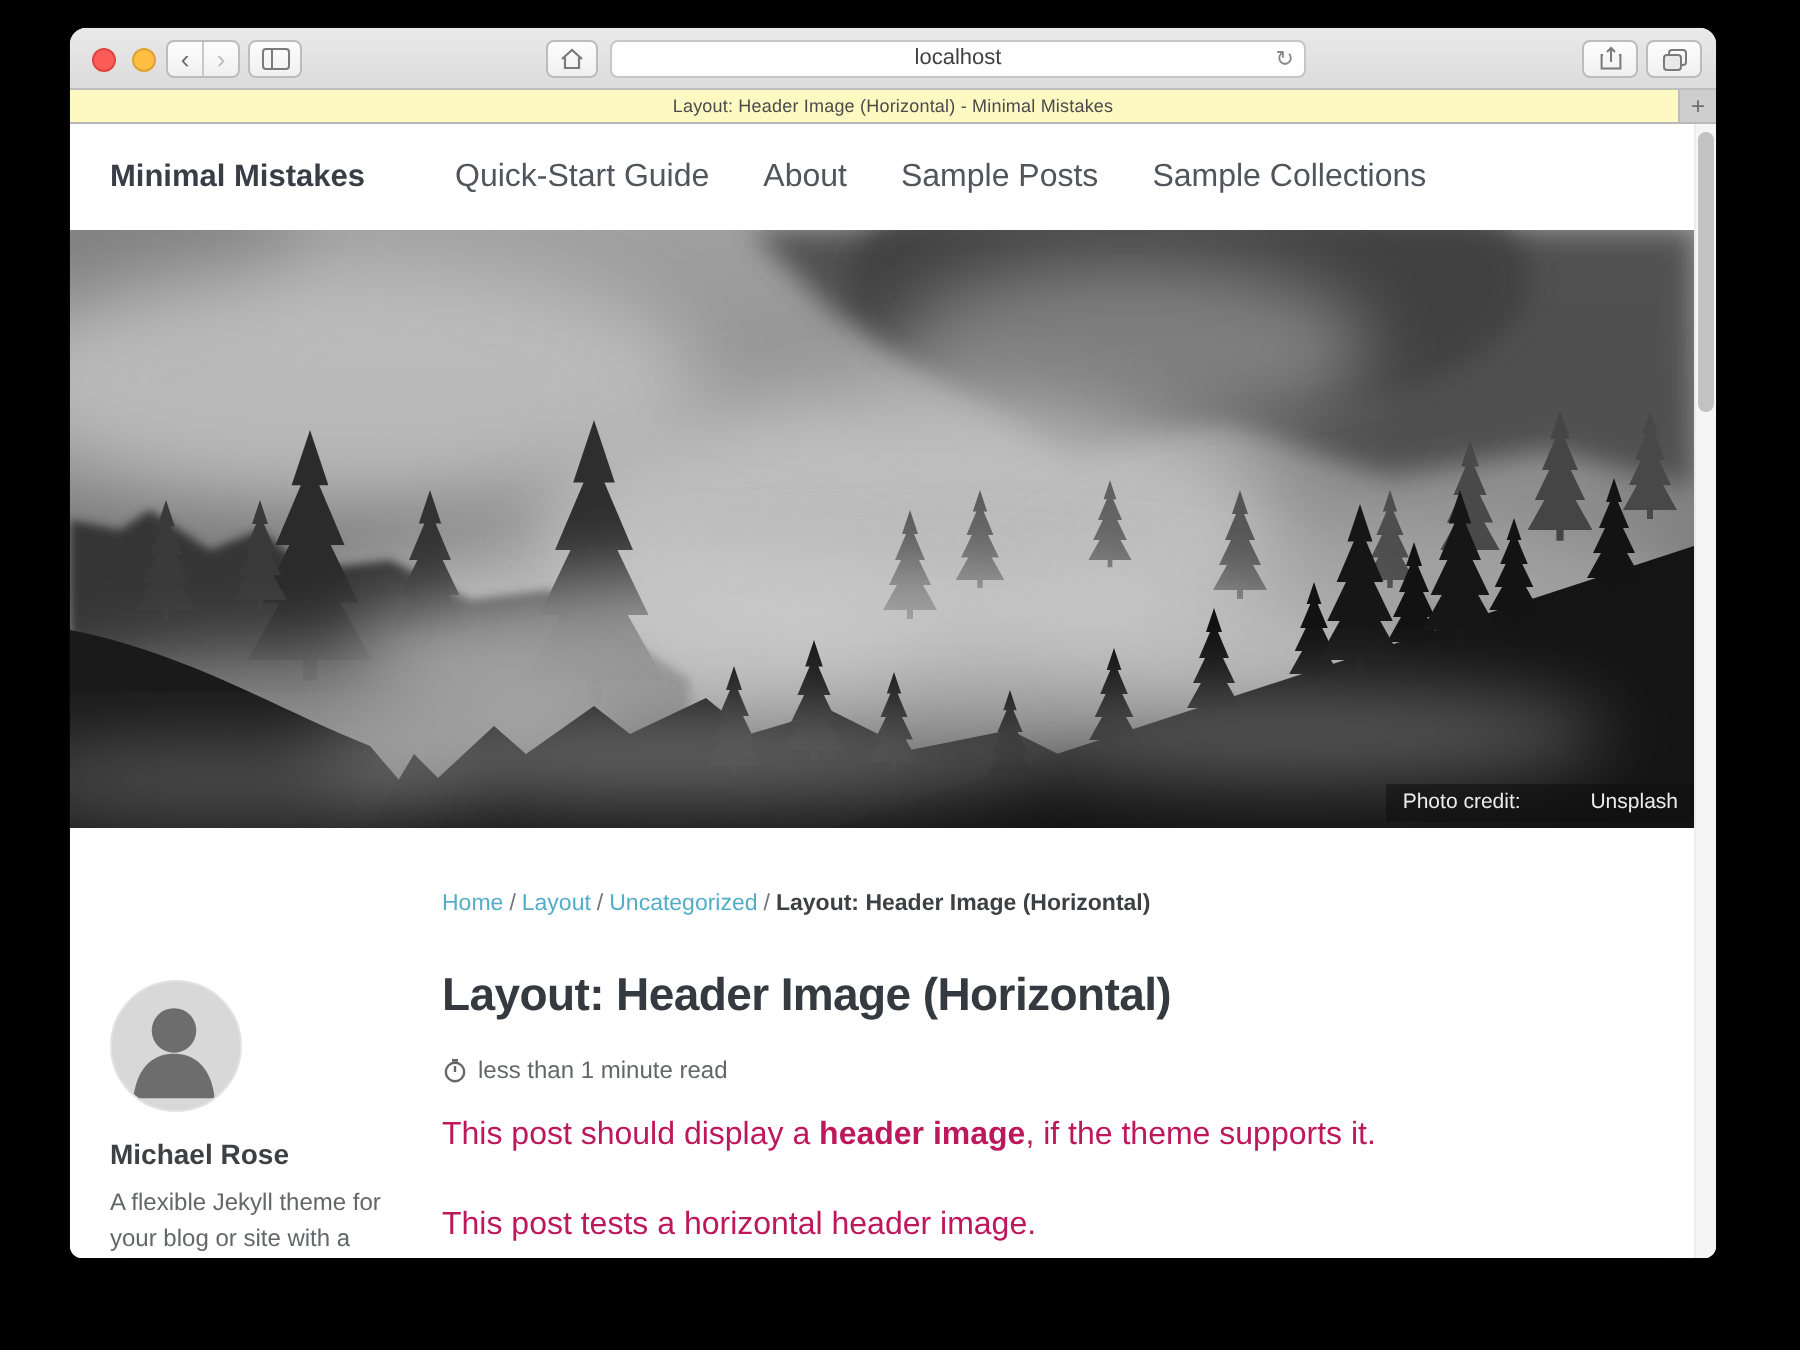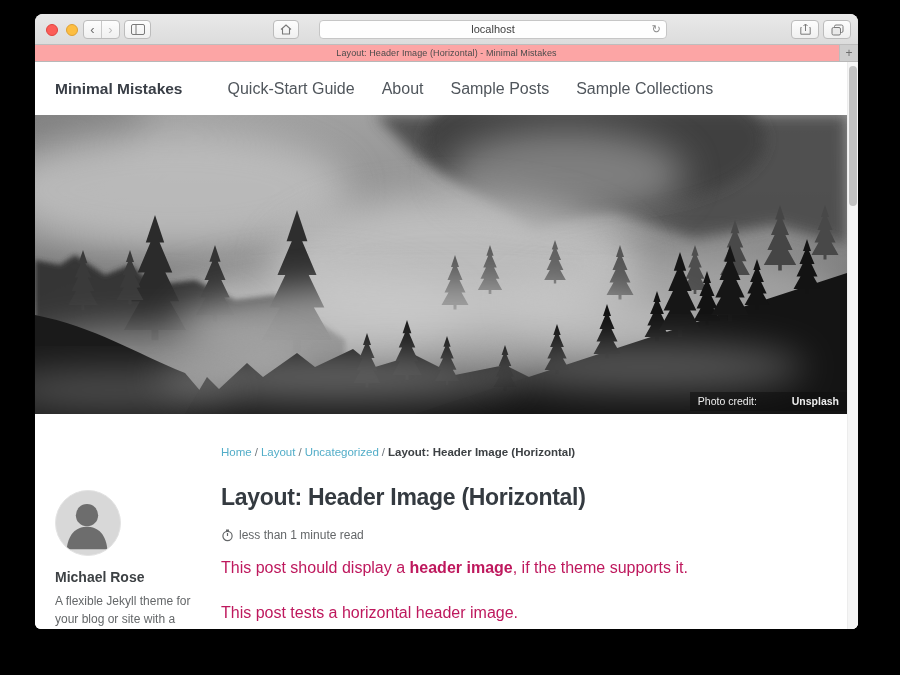--- a/index.html
+++ b/index.html
@@ -34,31 +34,31 @@
   }
   .seg{position:absolute;left:48px;top:6px;height:19px;width:37px;box-sizing:border-box;
     background:linear-gradient(#fdfdfd,#f0f0f0);border:1px solid #bcbcbc;border-radius:4px;
     display:flex;}
   .seg span{flex:1;display:flex;align-items:center;justify-content:center;
     font-size:13px;line-height:1;color:#6e6e6e;}
   .seg span + span{border-left:1px solid #c9c9c9;color:#bdbdbd;}
   .btn-panel{left:89px;width:27px;}
   .btn-home{left:238px;width:26px;}
   .urlfield{
-    position:absolute;left:284px;top:6px;width:348px;height:19px;box-sizing:border-box;
+    position:absolute;left:270px;top:6px;width:348px;height:19px;box-sizing:border-box;
     background:#fefefe;border:1px solid #c6c6c6;border-radius:4px;
     font-size:11px;color:#3f3f3f;text-align:center;line-height:17px;
   }
   .reload{position:absolute;right:5px;top:0;height:17px;display:flex;align-items:center;
     font-family:"DejaVu Sans",sans-serif;font-size:11px;color:#8a8a8a;}
   .btn-share{right:39px;width:28px;}
   .btn-tabs{right:7px;width:28px;}
   
   .tabbar{
-    height:16px;flex:0 0 16px;position:relative;background:#fca5a5;
+    height:16px;flex:0 0 16px;position:relative;background:#fef9c3;
     border-bottom:1px solid #b8b8b8;
     display:flex;align-items:center;justify-content:center;text-align:center;
   }
   .tabtitle{font-size:9px;color:#4b4b4b;letter-spacing:.1px;}
   .newtab{
     position:absolute;right:0;top:0;height:16px;width:18px;
     border-left:1px solid #bdbdbd;display:flex;align-items:center;justify-content:center;
     font-size:12px;color:#6d6d6d;background:#cecece;
   }
   
@@ -71,21 +71,21 @@
   .brand{font-size:15.5px;font-weight:bold;color:#393e46;margin-right:45px;}
   .nav{display:flex;gap:27px;}
   .nav a{font-size:16px;color:#50565c;text-decoration:none;cursor:pointer;}
   
   .hero{position:relative;width:812px;height:299px;background:#555;}
   .hero svg{display:block;}
   .credit{
     position:absolute;right:0;bottom:3px;background:rgba(15,15,15,.55);
     color:#ececec;font-size:10.5px;padding:3px 8px 4px;
   }
-  .credit b{font-weight:bold;padding-left:32px;}
+  .credit b{font-weight:normal;padding-left:32px;}
   
   .content{display:flex;padding:32px 20px 0 20px;}
   .author-col{width:150px;flex:0 0 150px;margin-right:16px;margin-top:44px;}
   .avatar{width:64px;height:64px;border-radius:50%;overflow:hidden;background:#d8d8d8;border:1px solid #e3e3e3;}
   .author-name{font-size:14px;font-weight:bold;color:#3d4144;margin-top:13px;}
   .author-bio{font-size:12px;color:#646769;line-height:1.5;margin-top:7px;}
   .main-col{flex:1;min-width:0;}
   .breadcrumb{font-size:11.5px;color:#6f777d;}
   .breadcrumb .crumb{color:#52adc8;text-decoration:none;cursor:pointer;}
   .breadcrumb .sep{margin:0 3px;}

